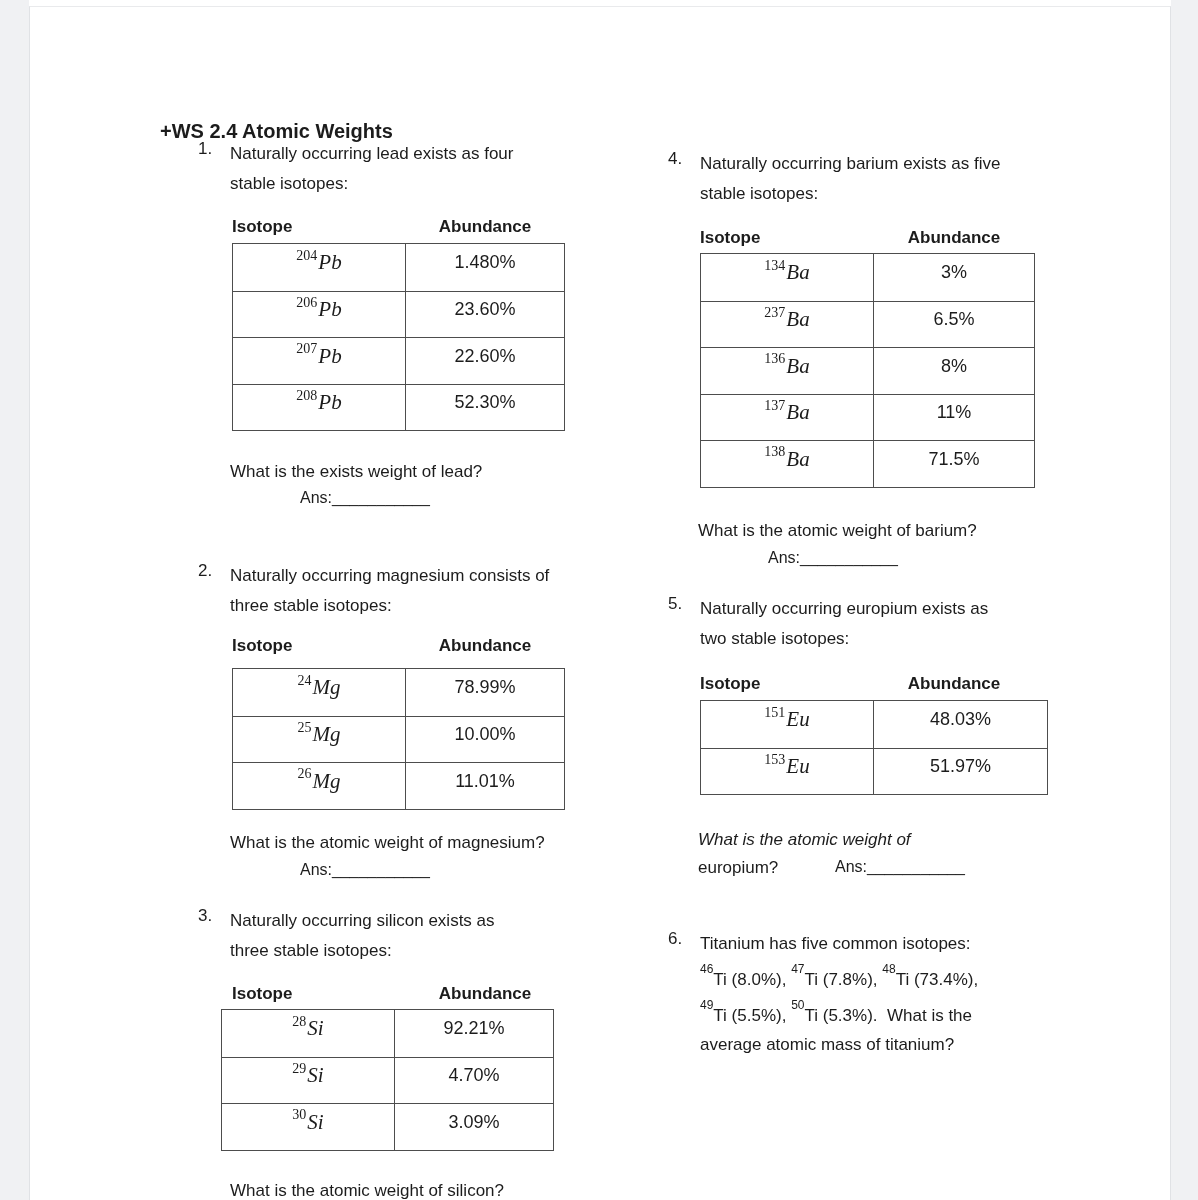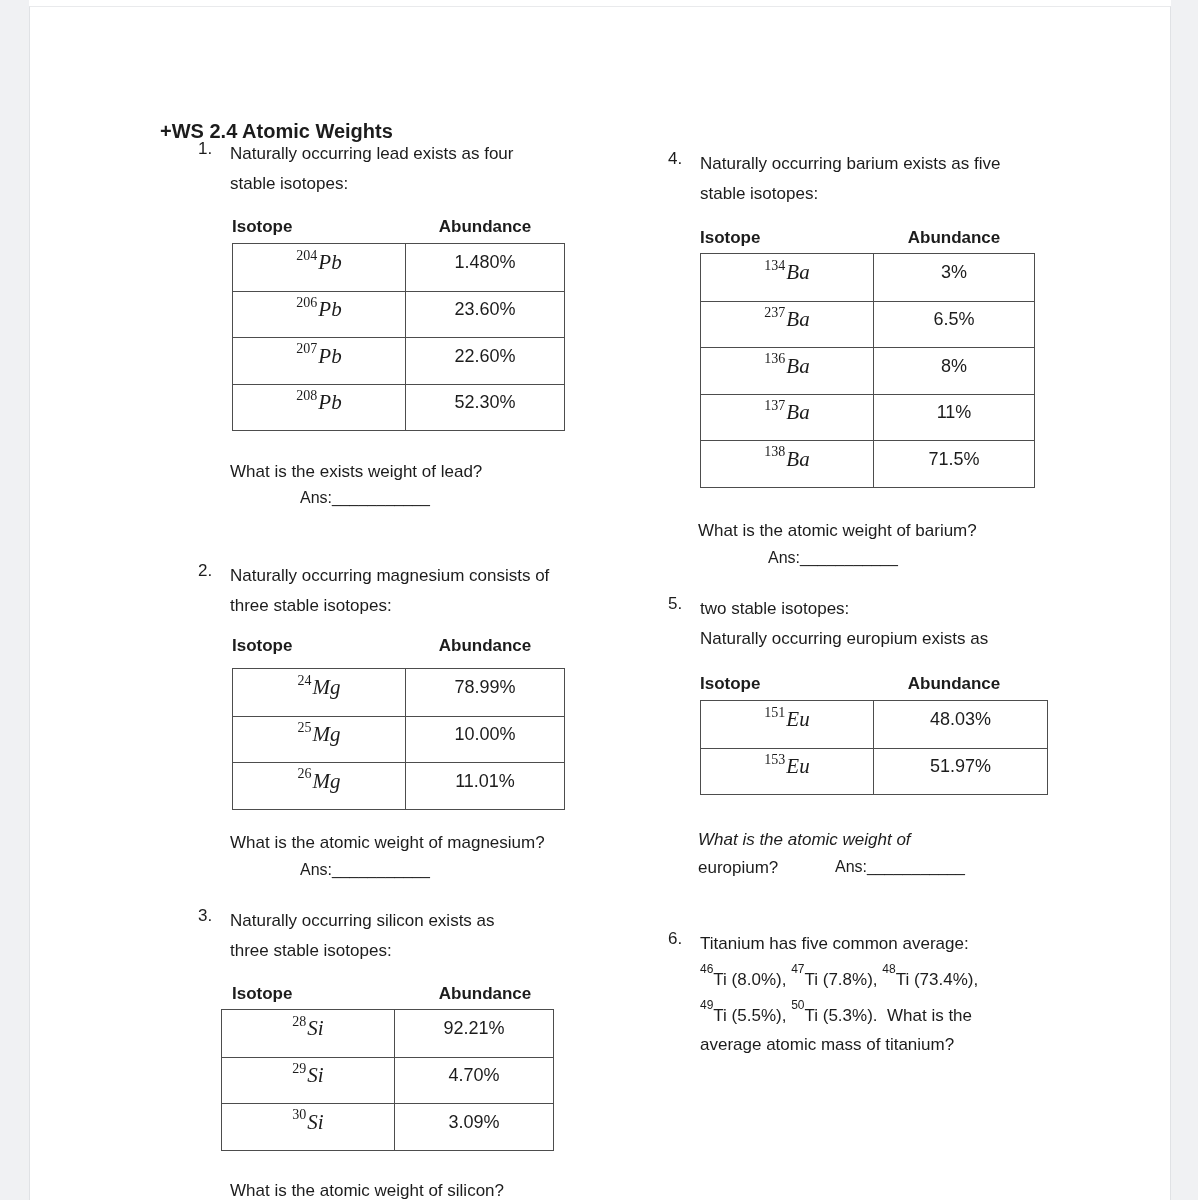--- a/index.html
+++ b/index.html
@@ -236,22 +236,22 @@
         <span class="sym">Ba</span>
       </div>
     <div class="cell ab">71.5%</div>
   </div>
 </div>
 <div class="q" id="q4">What is the atomic weight of barium?</div>
 <div class="ans" id="a4"><span>Ans:</span><span>___________</span></div>
 
 <div class="pnum" id="p5n">5.</div>
 <div class="ptext" id="p5t">
+  <span>Naturally occurring europium exists as</span>
   <span>two stable isotopes:</span>
-  <span>Naturally occurring europium exists as</span>
 </div>
 <div class="thead" id="h5">
   <span class="th-iso">Isotope</span>
   <span class="th-ab">Abundance</span>
 </div>
 <div class="tbl" id="t5">
   <div class="trow">
     <div class="cell iso">
         <span class="mass">151</span>
         <span class="sym">Eu</span>
@@ -265,17 +265,17 @@
       </div>
     <div class="cell ab">51.97%</div>
   </div>
 </div>
 <div class="q" id="q5a">What is the atomic weight of</div>
 <div class="q" id="q5b">europium?</div>
 <div class="ans" id="a5"><span>Ans:</span><span>___________</span></div>
 
 <div class="pnum" id="p6n">6.</div>
 <div class="ptext" id="p6t">
-  <span>Titanium has five common average:</span>
+  <span>Titanium has five common isotopes:</span>
   <span><sup class="supn">46</sup><span style="display:inline">Ti (8.0%), </span><sup class="supn">47</sup><span style="display:inline">Ti (7.8%), </span><sup class="supn">48</sup><span style="display:inline">Ti (73.4%),</span></span>
   <span><sup class="supn">49</sup><span style="display:inline">Ti (5.5%), </span><sup class="supn">50</sup><span style="display:inline">Ti (5.3%).&nbsp; What is the</span></span>
   <span>average atomic mass of titanium?</span>
 </div>
 
 </body></html>

